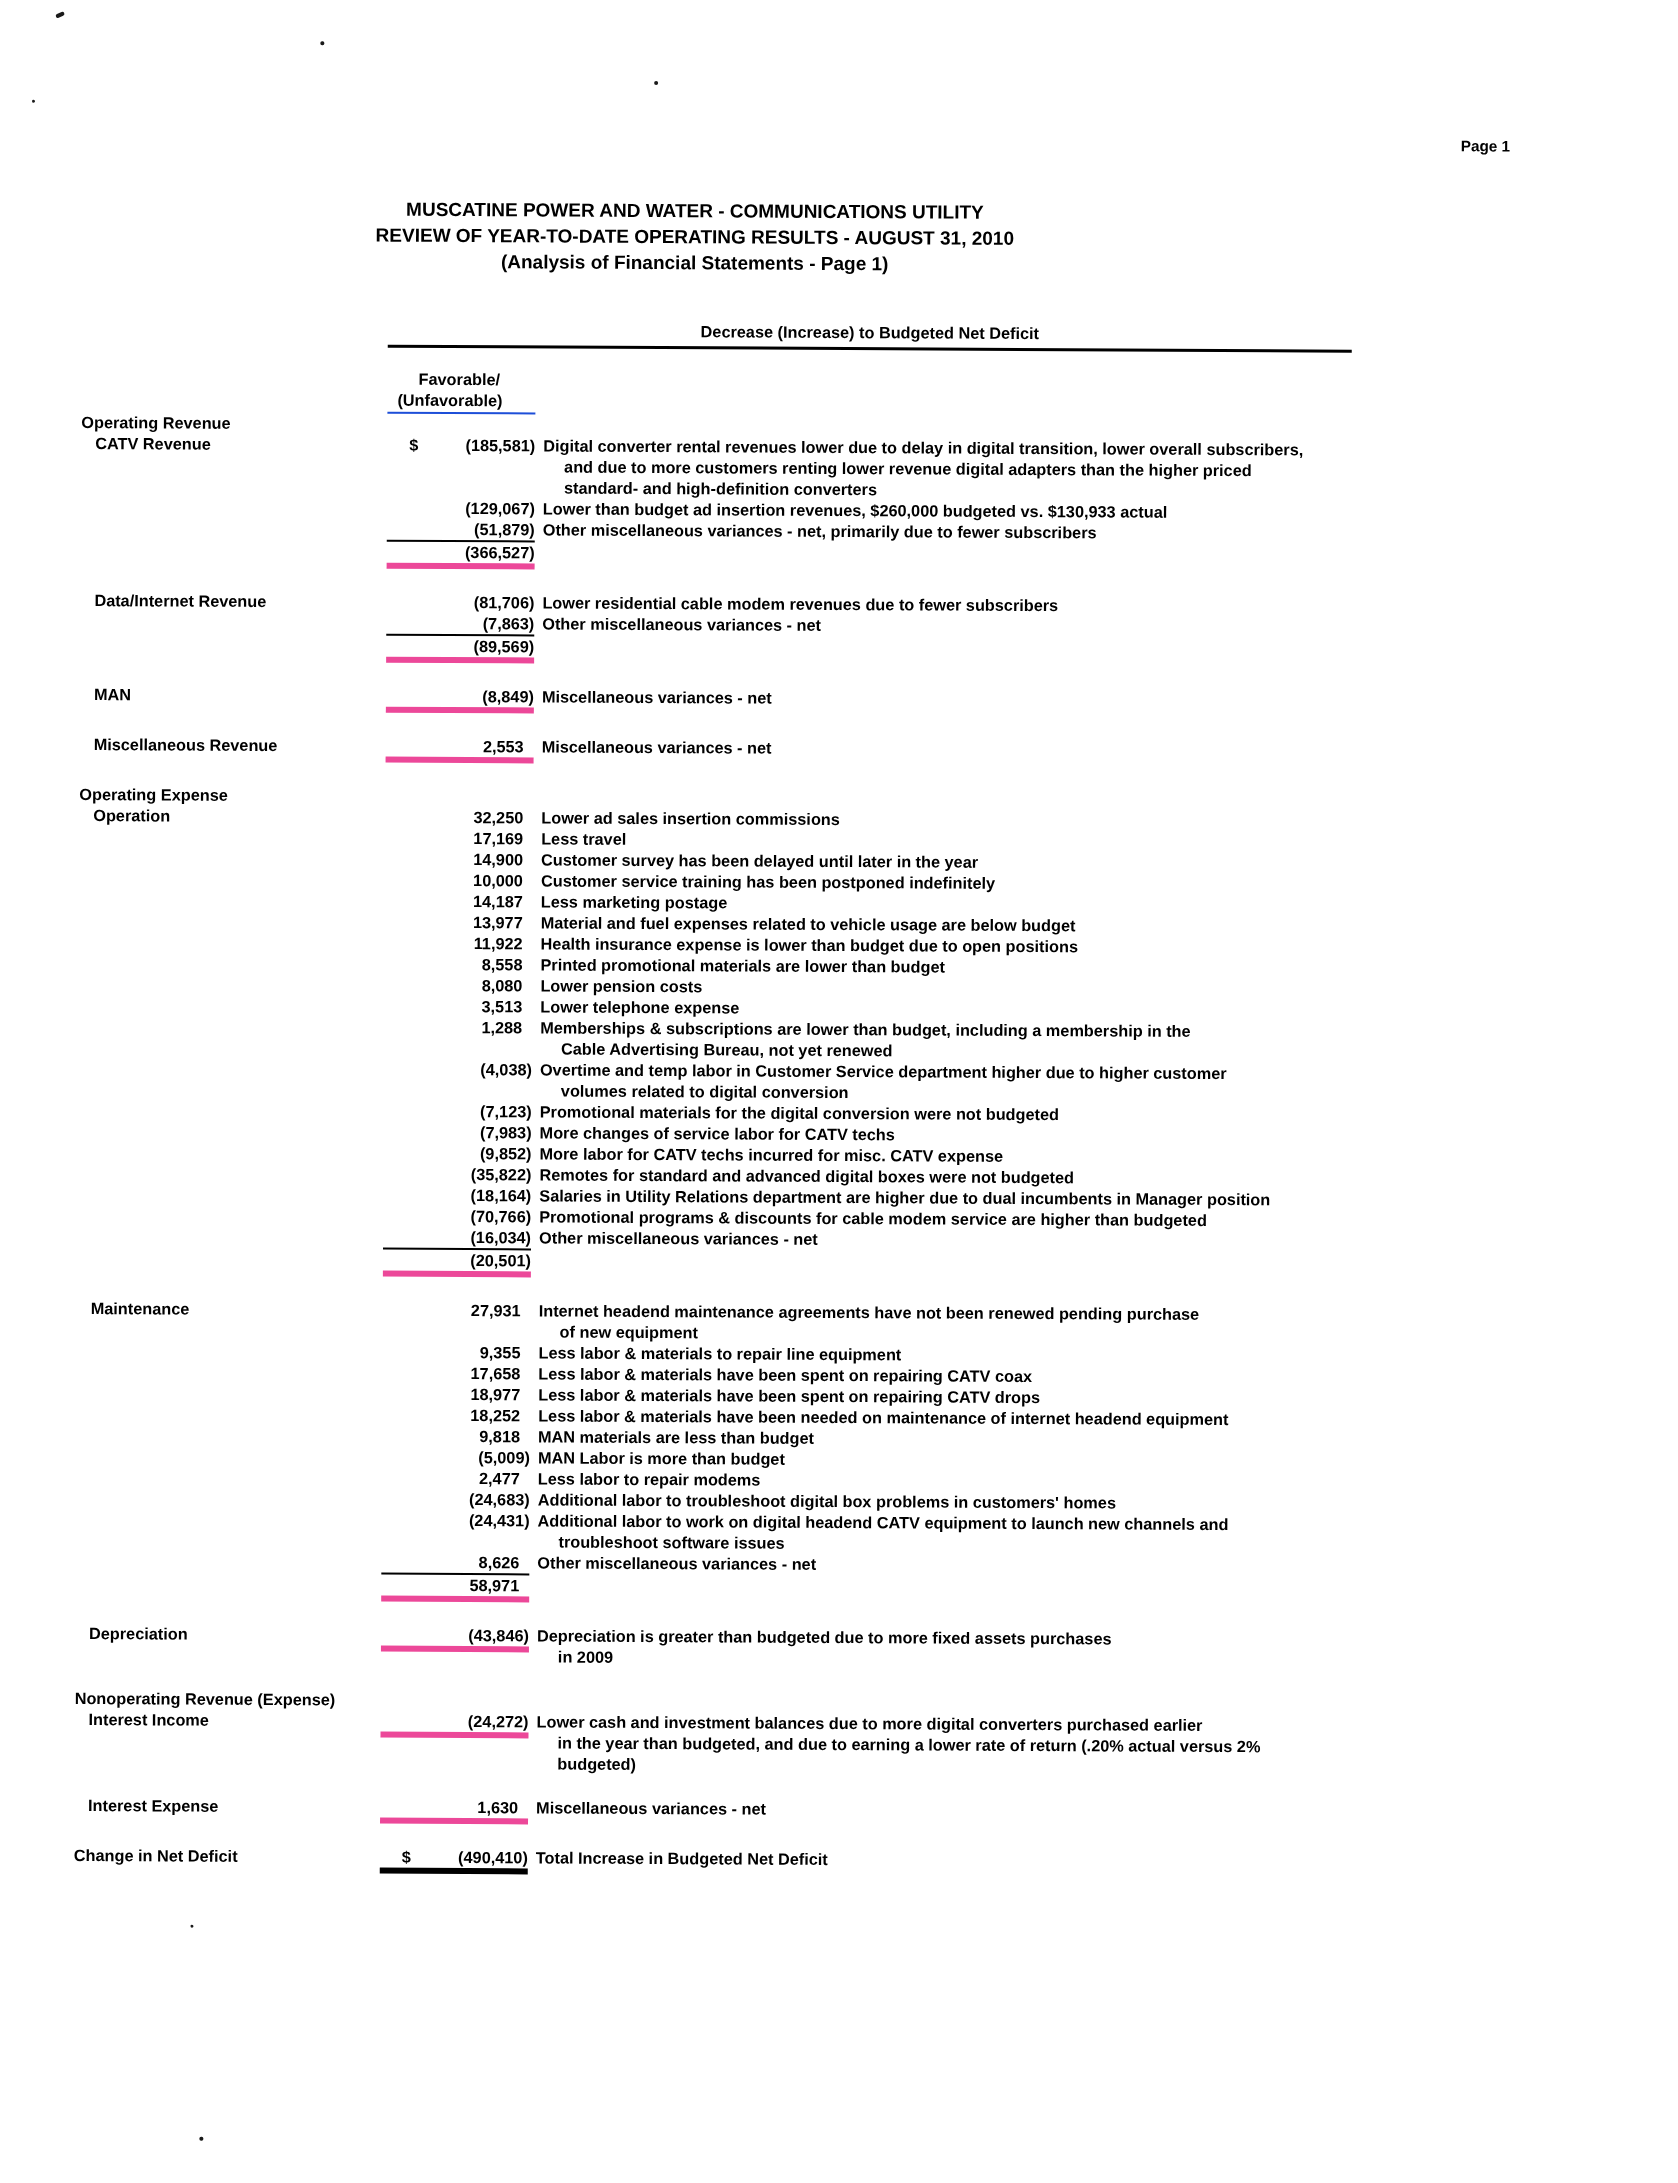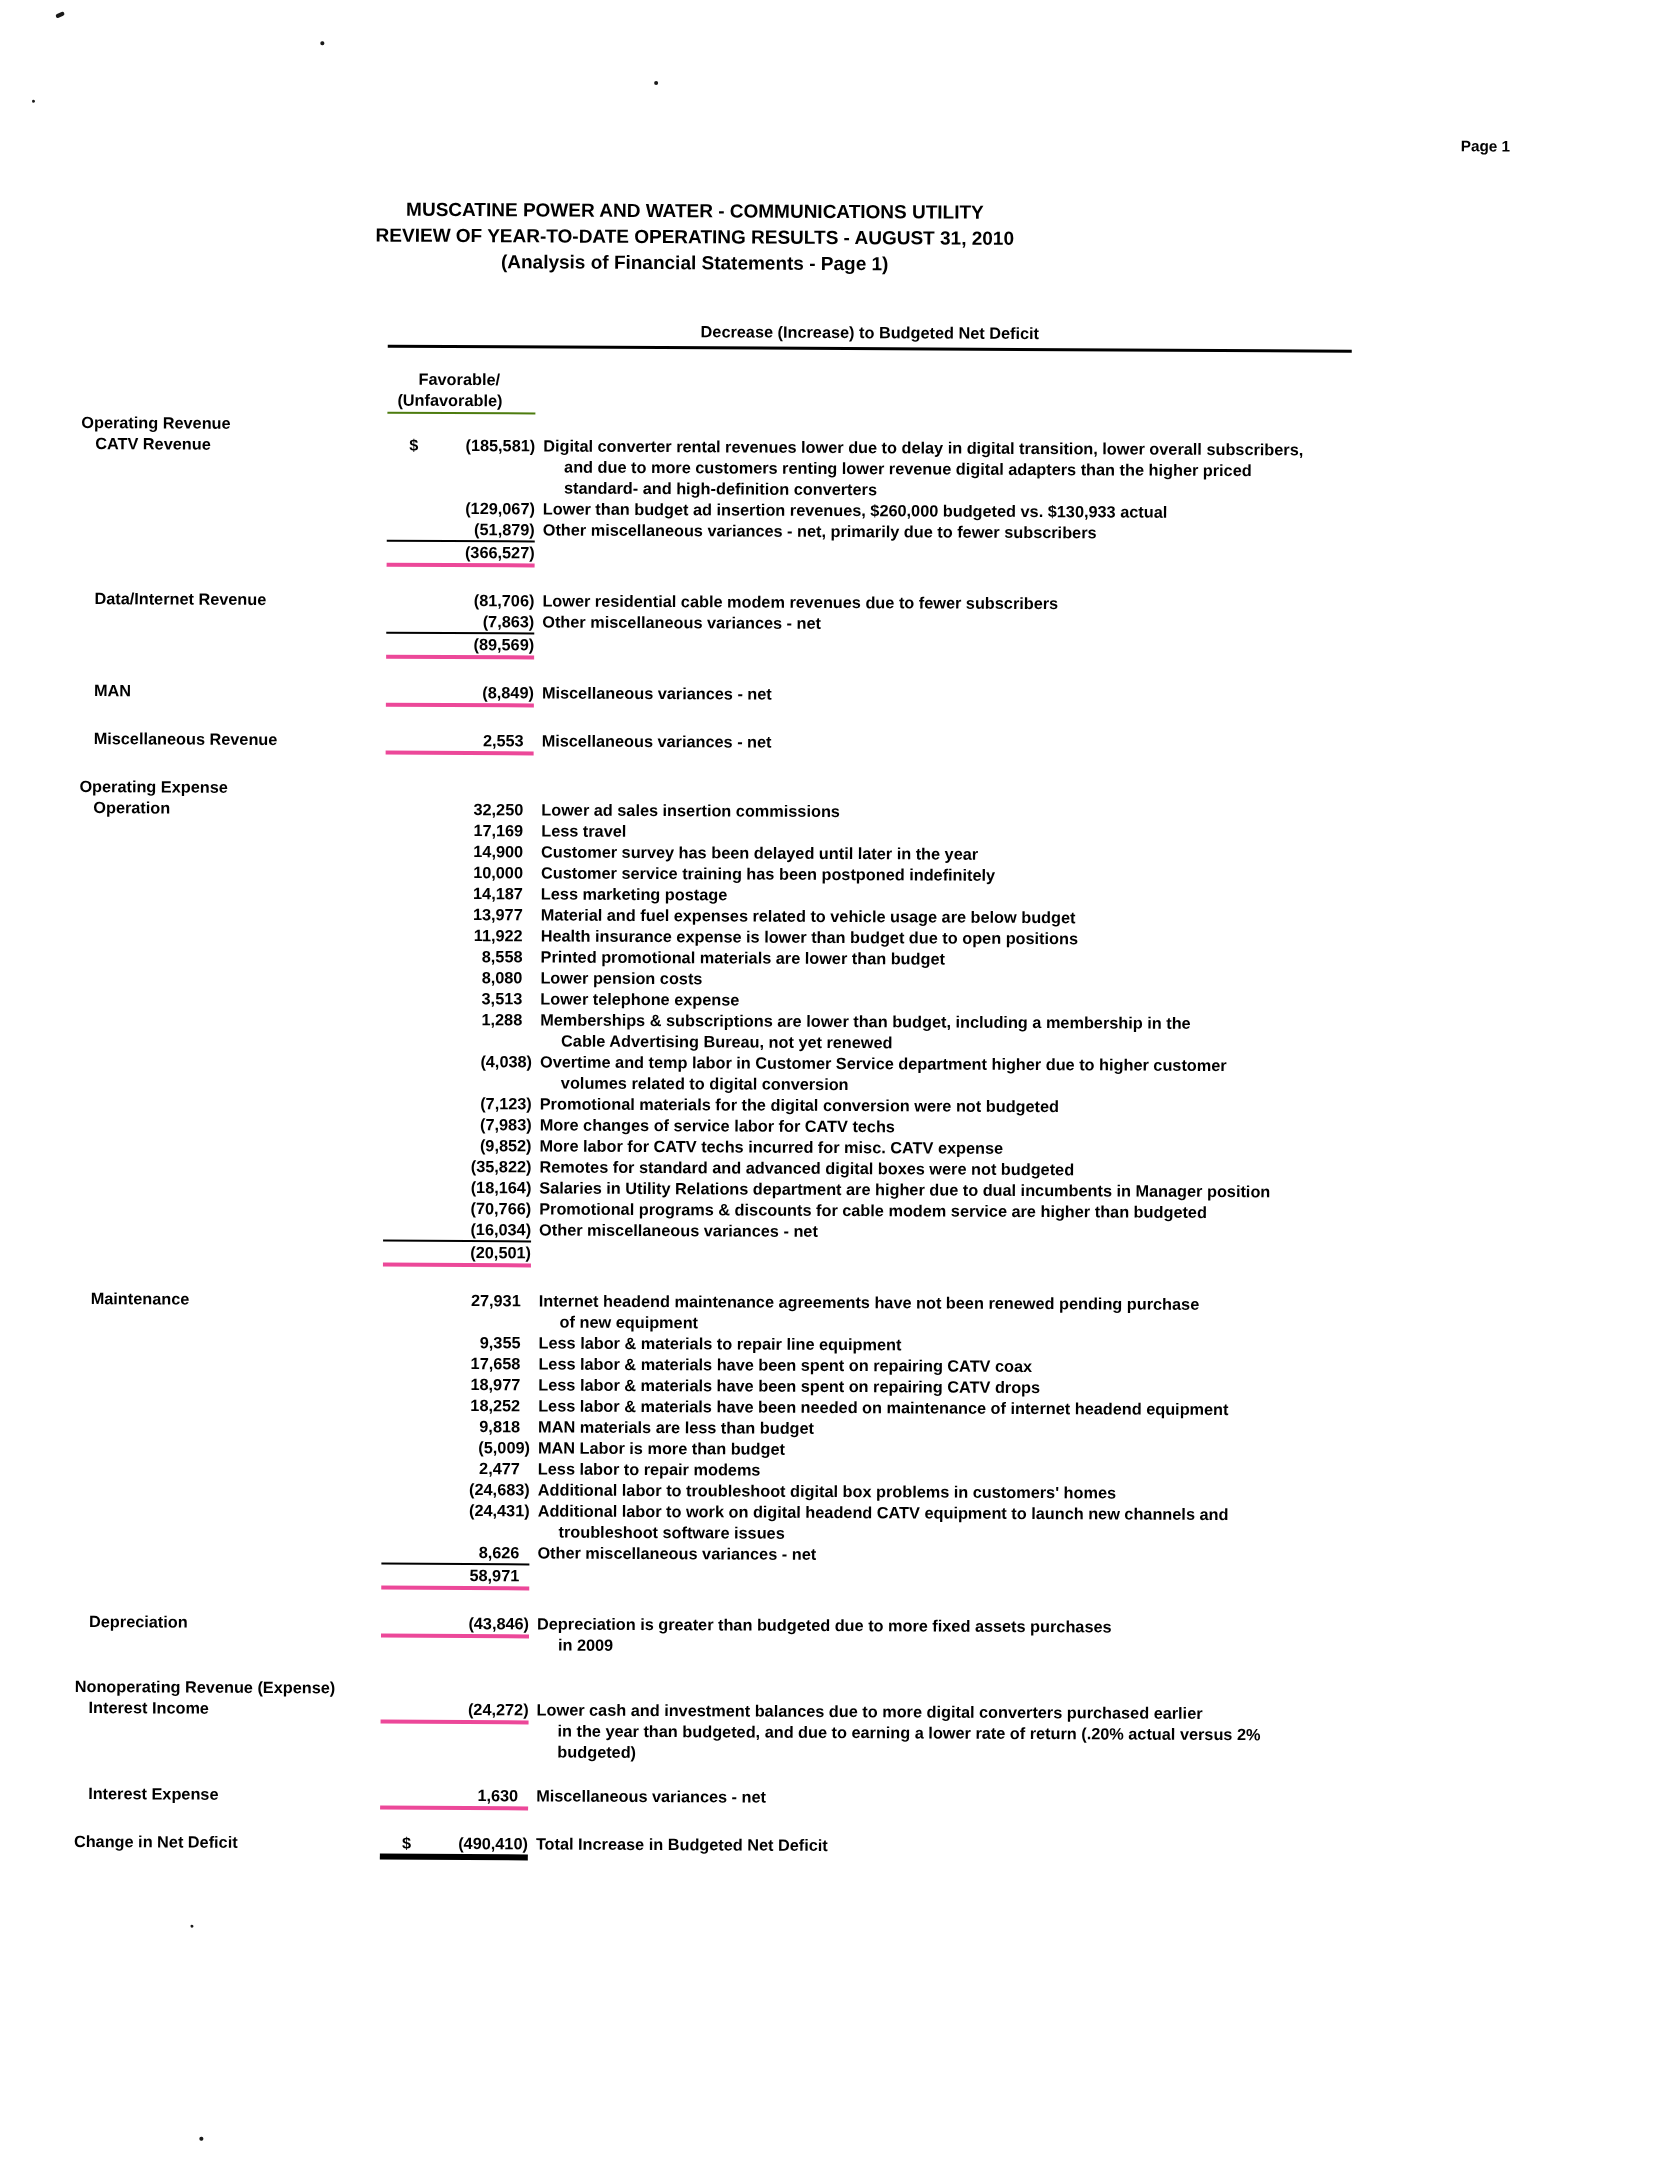--- a/index.html
+++ b/index.html
@@ -11,33 +11,33 @@
   }
   .tilt{position:absolute;inset:0;transform:rotate(0.3deg);transform-origin:50% 40%;}
   .page-num{position:absolute;top:134px;left:1457px;font-size:15.3px;line-height:18px;}
   .title{position:absolute;top:199px;left:54px;width:1275px;text-align:center;
          font-size:19px;line-height:26px;}
   .table{position:absolute;top:322px;left:79px;width:1305px;font-size:16.3px;line-height:21px;}
   .colhdr{margin-left:306px;width:964px;text-align:center;
           border-bottom:3.5px solid #000;padding-bottom:4.4px;}
   .amthdr{margin-left:306px;width:148px;margin-top:21px;}
   .amthdr .l1{padding-left:31px;}
-  .amthdr .l2{padding-left:10px;border-bottom:2px solid #4d7c0f;padding-bottom:1px;}
+  .amthdr .l2{padding-left:10px;border-bottom:2px solid #1d4ed8;padding-bottom:1px;}
   .sec.gap{margin-top:11px;}
   .sec-h{margin-bottom:0px;}
   .item{margin-bottom:23px;}
   .entry{display:grid;grid-template-columns:306px 148px 1fr;align-items:start;}
   .lbl{padding-left:14px;}
   .lbl.top{padding-left:0;}
   .amt{display:flex;align-items:baseline;min-height:21px;}
   .cur{padding-left:22px;}
   .num{margin-left:auto;white-space:nowrap;}
   .num.pos{padding-right:10px;}
   .amt.r-single{border-bottom:2px solid #000;align-items:center;}
-  .amt.r-total{border-bottom:4px solid #ec4899;}
+  .amt.r-total{border-bottom:6px solid #ec4899;}
   .amt.r-grand{border-bottom:6px solid #000;}
   .desc{padding-left:8px;}
   .desc .cont{padding-left:21px;}
   .speck{position:absolute;background:#1a1a1a;border-radius:50%;}
   .sp1{top:17px;left:51px;width:9px;height:3.5px;border-radius:2px;transform:rotate(-25deg);}
   .sp2{top:44px;left:316px;width:3.5px;height:3.5px;}
   .sp3{top:82px;left:650px;width:4px;height:4px;}
   .sp4{top:104px;left:28px;width:3px;height:3px;}
   .sp5{top:1928px;left:196px;width:3px;height:3px;}
   .sp6{top:2140px;left:206px;width:3.5px;height:3.5px;}

